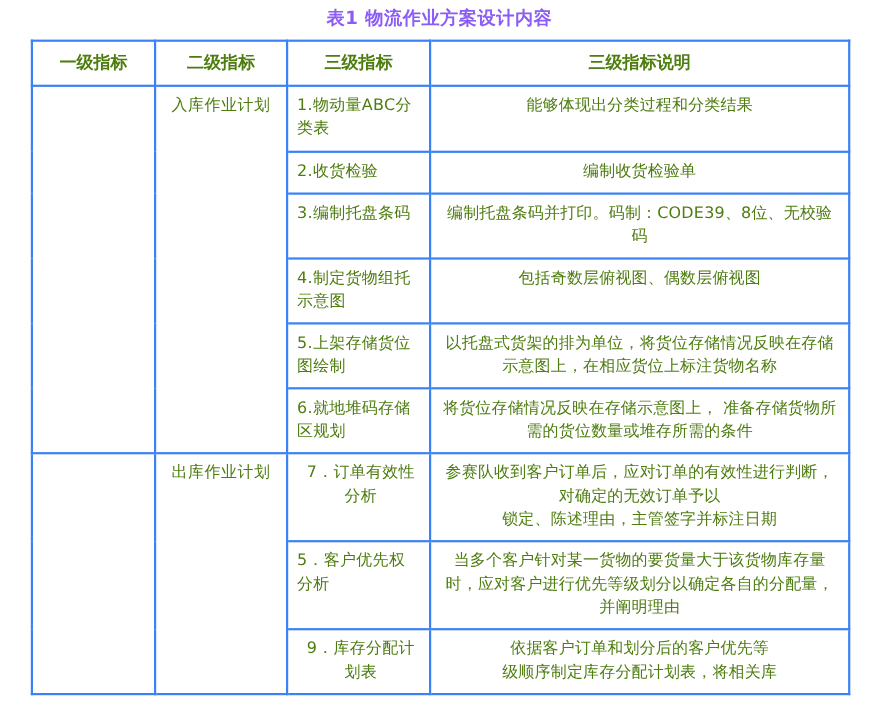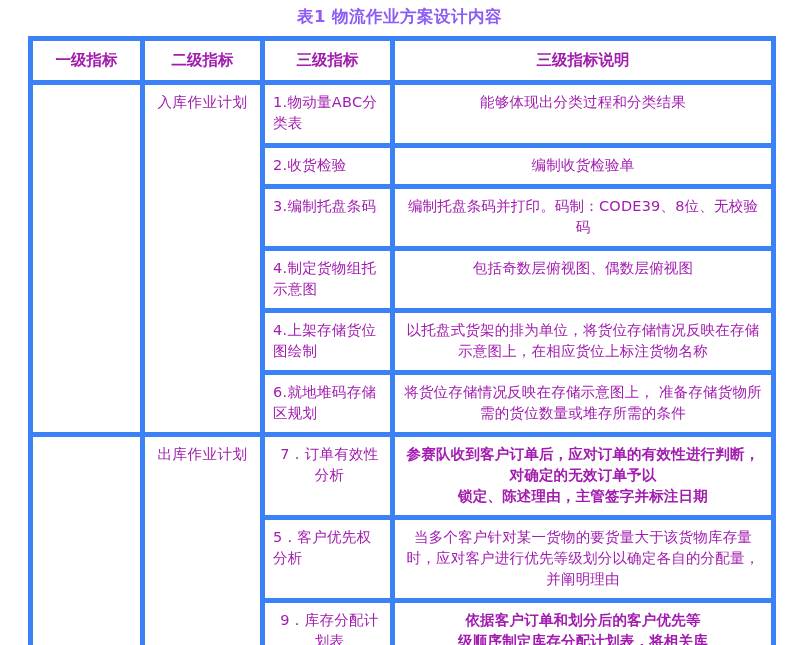--- a/index.html
+++ b/index.html
@@ -33,26 +33,26 @@
     padding: 0 28px;
     box-sizing: border-box;
   }
   table.spec {
     border-collapse: collapse;
     width: 743px;
     table-layout: fixed;
     background: #fff;
   }
   table.spec th, table.spec td {
-    border: 5px solid #3b82f6;
+    border: 2px solid #3b82f6;
     vertical-align: top;
     padding: 7px 8px 8px 8px;
     font-size: 14.5px;
     line-height: 1.45;
-    color: #a21caf;
+    color: #4d7c0f;
   }
   table.spec thead th {
     text-align: center;
     font-weight: bold;
     font-size: 15.5px;
     padding: 8px 6px 9px 6px;
     vertical-align: middle;
     background: #fff;
   }
   col.c1 { width: 112px; }
@@ -80,21 +80,21 @@
   td.desc {
     text-align: center;
     font-size: 14.5px;
     letter-spacing: 0.2px;
     margin-left: 20px;
   }
   td.level3.indent {
     padding-left: 12px;
     text-align: center;
   }
-  .nowrapline { display: block; font-weight: bold; }
+  .nowrapline { display: block; }
 </style>
 </head>
 <body>
 
 <div class="page">
 
   <div class="doc-title">表1 物流作业方案设计内容</div>
 
   <div class="table-wrap">
     <table class="spec">
@@ -126,21 +126,21 @@
         </tr>
         <tr>
           <td class="level3">3.编制托盘条码</td>
           <td class="desc">编制托盘条码并打印。码制：CODE39、8位、无校验码</td>
         </tr>
         <tr>
           <td class="level3">4.制定货物组托示意图</td>
           <td class="desc">包括奇数层俯视图、偶数层俯视图</td>
         </tr>
         <tr>
-          <td class="level3">4.上架存储货位图绘制</td>
+          <td class="level3">5.上架存储货位图绘制</td>
           <td class="desc">以托盘式货架的排为单位，将货位存储情况反映在存储示意图上，在相应货位上标注货物名称</td>
         </tr>
         <tr>
           <td class="level3">6.就地堆码存储区规划</td>
           <td class="desc">将货位存储情况反映在存储示意图上， 准备存储货物所需的货位数量或堆存所需的条件</td>
         </tr>
 
         <tr>
           <td class="level1" rowspan="3"></td>
           <td class="level2" rowspan="3">出库作业计划</td>

